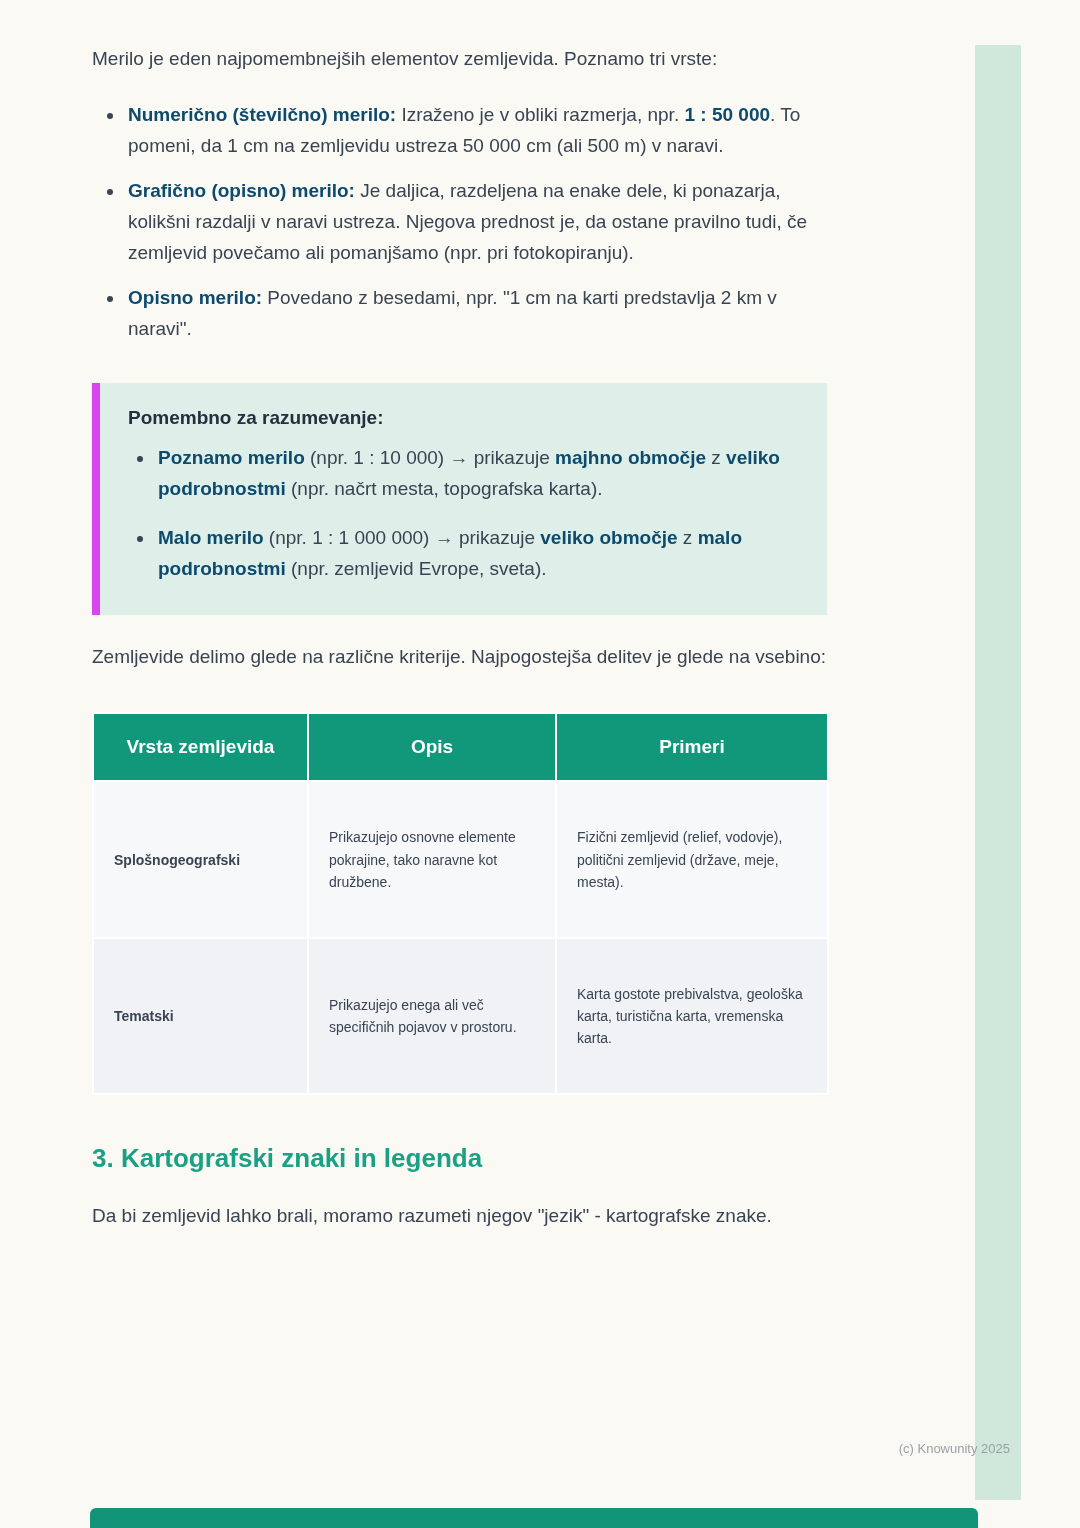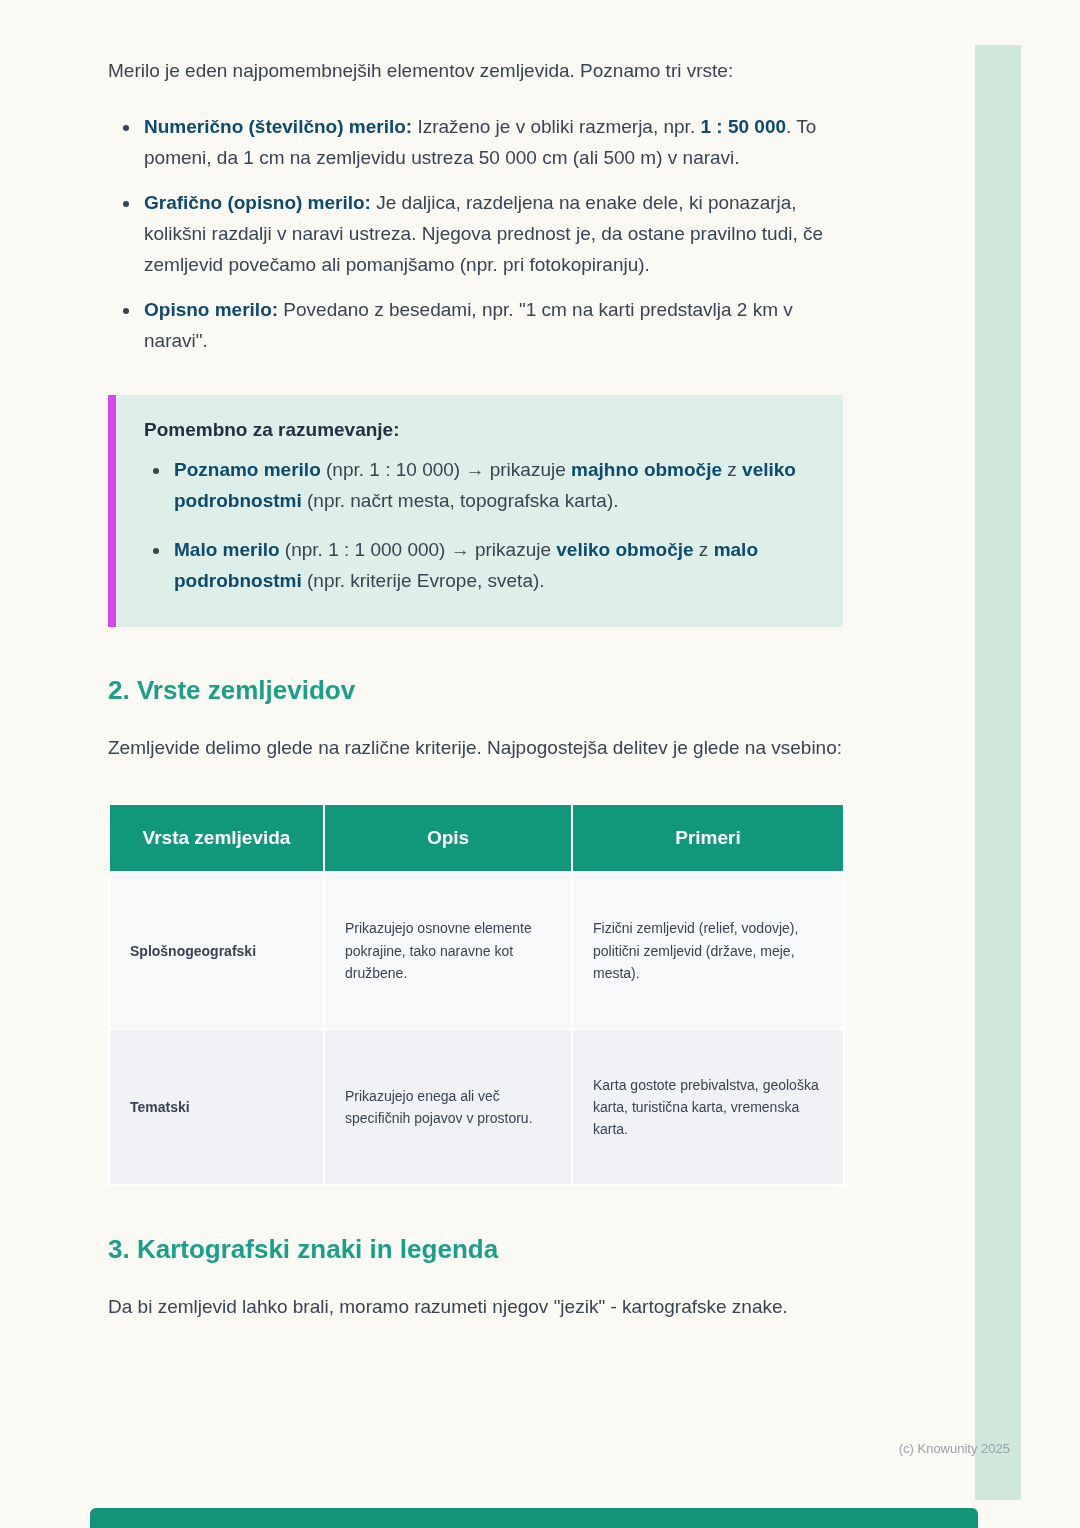--- a/index.html
+++ b/index.html
@@ -7,23 +7,22 @@
   body {
     position: relative;
     background: #fbf9f4;
     font-family: "Liberation Sans", "DejaVu Sans", sans-serif;
     color: #394453;
     overflow: hidden;
   }
   .content {
     position: absolute;
     left: 92px;
-    top: 56px;
+    top: 44px;
     width: 735px;
-    margin-left: 16px;
   }
   .intro {
     font-size: 19px;
     line-height: 1.6;
   }
   strong { font-weight: 700; color: #0c4a6e; }
   ul.scale-list {
     list-style: disc;
     padding-left: 33px;
     margin-top: 26px;
@@ -132,25 +131,24 @@
   <ul class="scale-list">
     <li><strong>Numerično (številčno) merilo:</strong><span> Izraženo je v obliki razmerja, npr. </span><strong>1 : 50 000</strong><span>. To pomeni, da 1 cm na zemljevidu ustreza 50 000 cm (ali 500 m) v naravi.</span></li>
     <li><strong>Grafično (opisno) merilo:</strong><span> Je daljica, razdeljena na enake dele, ki ponazarja, kolikšni razdalji v naravi ustreza. Njegova prednost je, da ostane pravilno tudi, če zemljevid povečamo ali pomanjšamo (npr. pri fotokopiranju).</span></li>
     <li><strong>Opisno merilo:</strong><span> Povedano z besedami, npr. "1 cm na karti predstavlja 2 km v naravi".</span></li>
   </ul>
 
   <div class="callout">
     <div class="callout-title">Pomembno za razumevanje:</div>
     <ul>
       <li><strong>Poznamo merilo</strong><span> (npr. 1 : 10 000) → prikazuje </span><strong>majhno območje</strong><span> z </span><strong>veliko podrobnostmi</strong><span> (npr. načrt mesta, topografska karta).</span></li>
-      <li><strong>Malo merilo</strong><span> (npr. 1 : 1 000 000) → prikazuje </span><strong>veliko območje</strong><span> z </span><strong>malo podrobnostmi</strong><span> (npr. kriterije Evrope, sveta).</span></li>
+      <li><strong>Malo merilo</strong><span> (npr. 1 : 1 000 000) → prikazuje </span><strong>veliko območje</strong><span> z </span><strong>malo podrobnostmi</strong><span> (npr. zemljevid Evrope, sveta).</span></li>
     </ul>
   </div>
 
-  <h2 class="section-heading">2. Vrste zemljevidov</h2>
 
   <p class="body-par">Zemljevide delimo glede na različne kriterije. Najpogostejša delitev je glede na vsebino:</p>
 
   <table class="map-types">
     <colgroup>
       <col style="width:215px">
       <col style="width:248px">
       <col style="width:272px">
     </colgroup>
     <thead>

